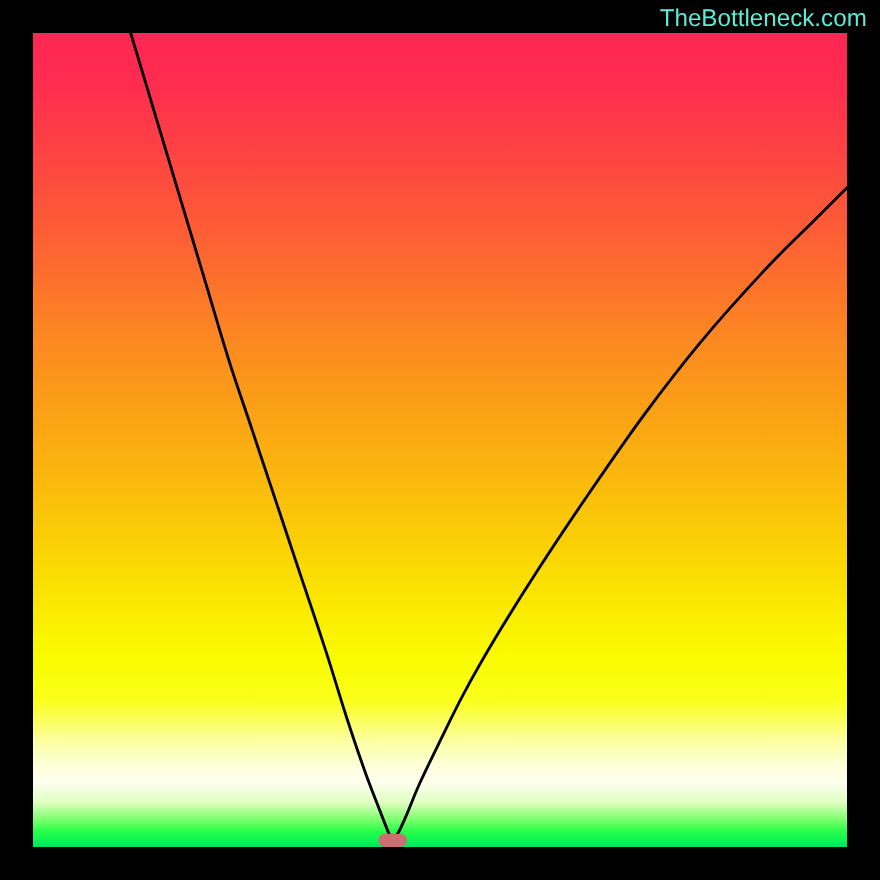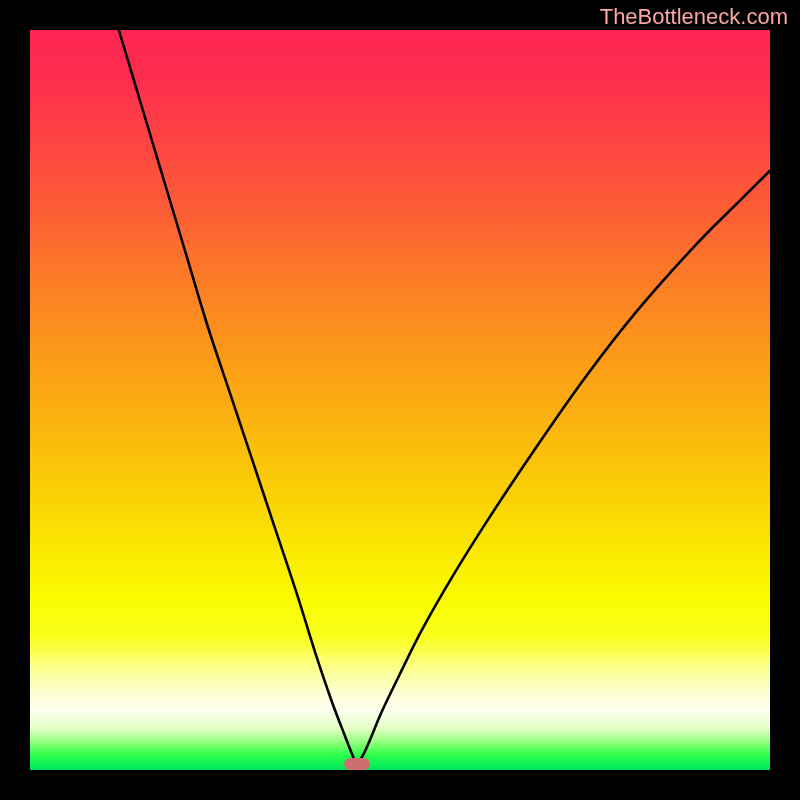--- a/index.html
+++ b/index.html
@@ -9,21 +9,21 @@
     height: 800px;
     background: #000;
     position: relative;
   }
   .watermark {
     position: absolute;
     top: 4px;
     right: 12px;
     font-family: Arial, Helvetica, sans-serif;
     font-size: 22px;
-    color: #fca5a5;
+    color: #5eead4;
     font-weight: 500;
     z-index: 5;
   }
   .plot {
     position: absolute;
     left: 30px;
     top: 30px;
     width: 740px;
     height: 740px;
   }

